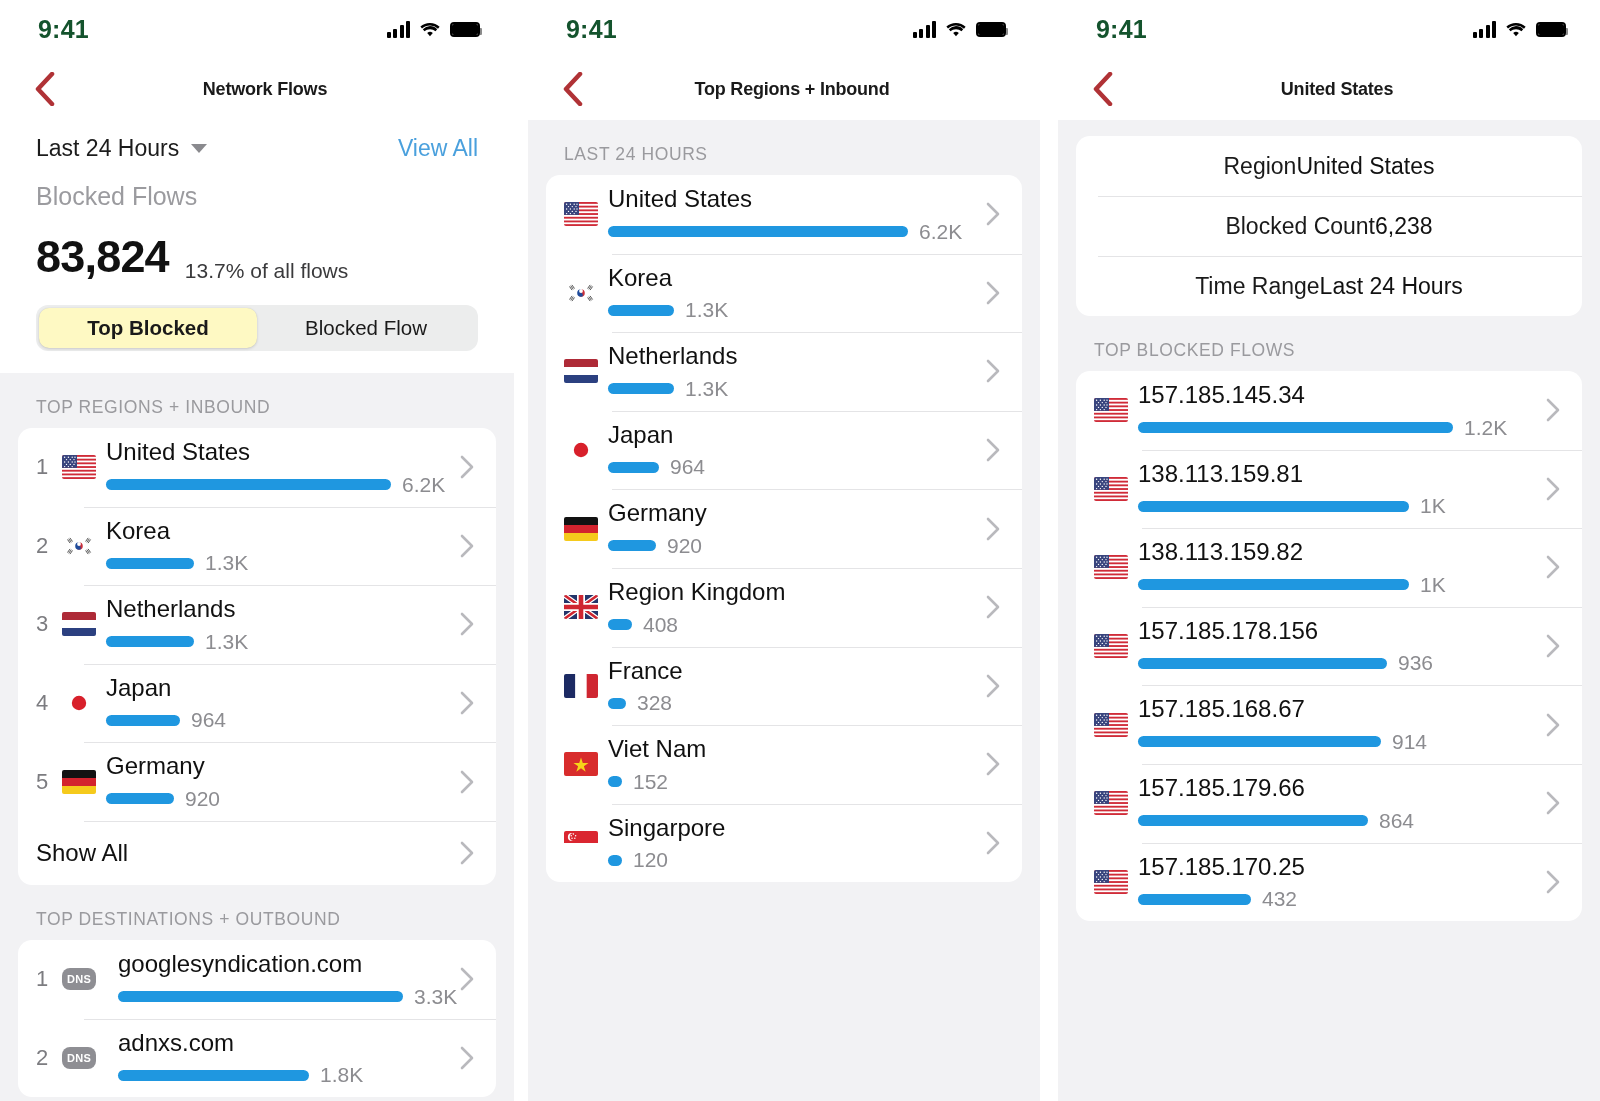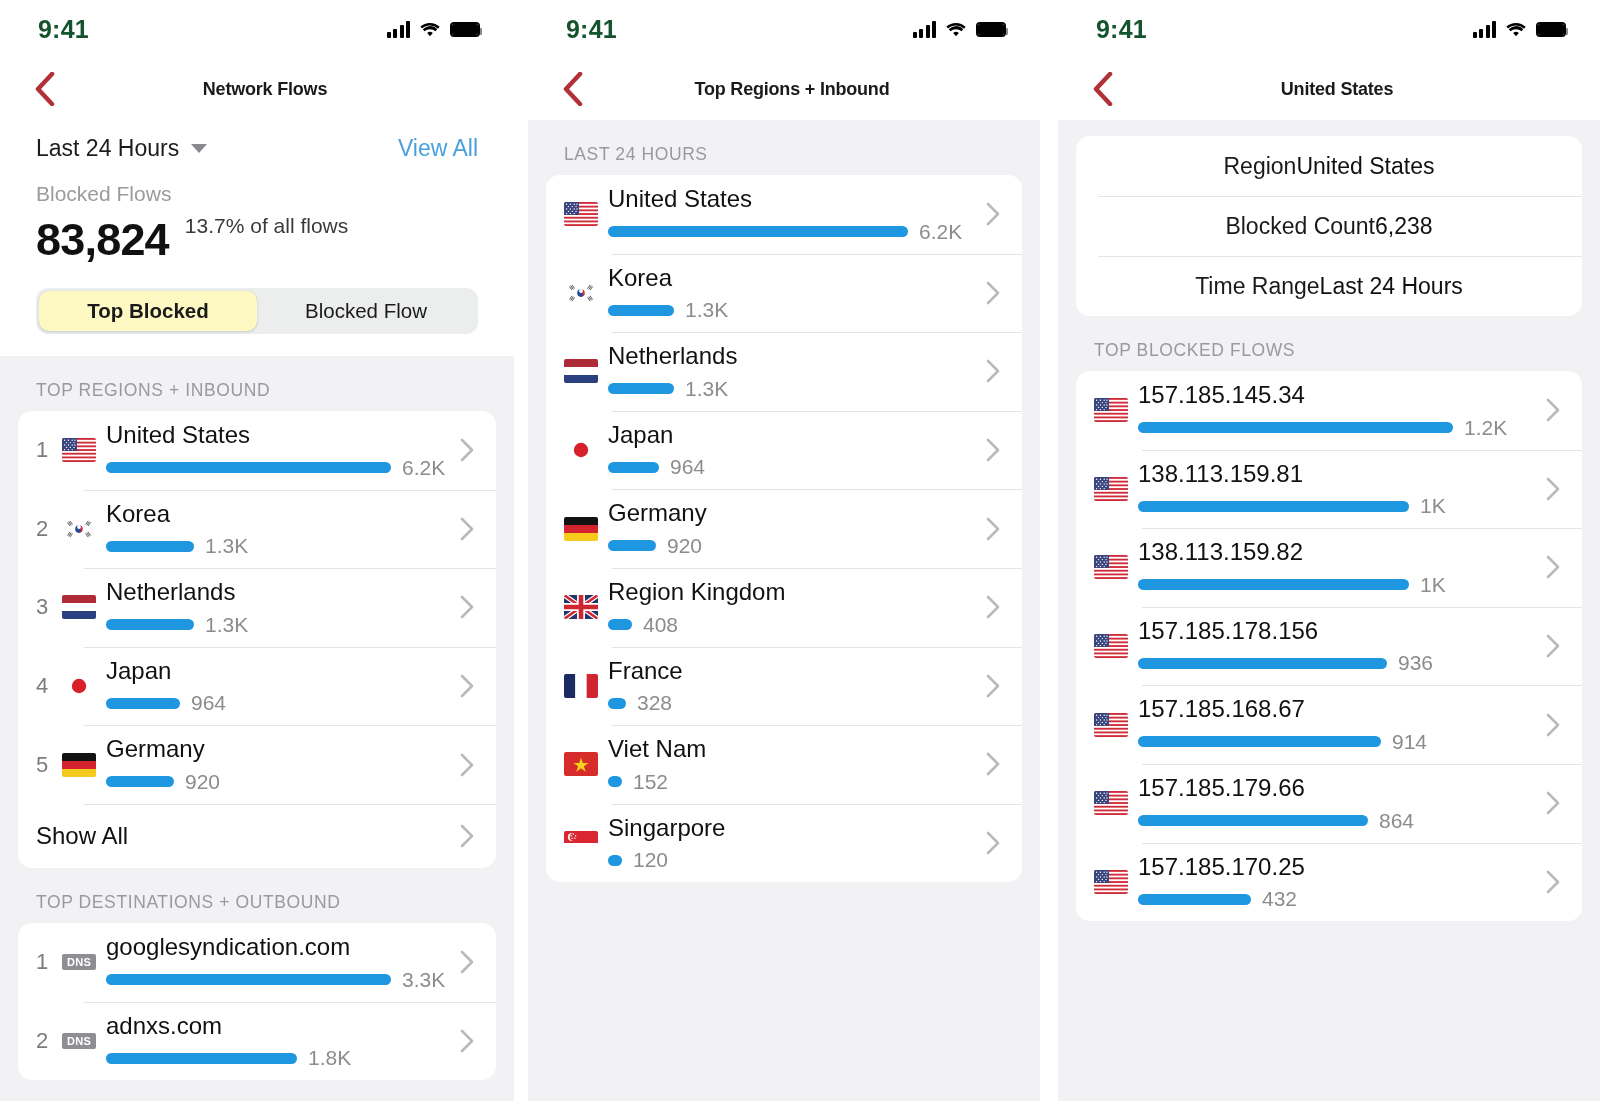--- a/index.html
+++ b/index.html
@@ -122,27 +122,27 @@
     border-left: 8px solid transparent;
     border-right: 8px solid transparent;
     border-top: 9px solid #8a8a8e;
   }
   .view-all {
     font-size: 23px;
     color: #4aa0dd;
     cursor:pointer;
   }
   .summary-sublabel {
-    font-size: 21px;
+    font-size: 25px;
     color: #9b9b9f;
     margin-top: 12px;
   }
   .summary-main {
-    display:flex; align-items: flex-start; gap: 16px;
-    margin-top: 8px;
+    display:flex; align-items: flex-end; gap: 16px;
+    margin-top: 20px;
   }
   .summary-value {
     font-size: 45px; font-weight: bold; color:#111; letter-spacing:-0.8px;
   }
   .summary-note {
     font-size: 21px; color:#3a3a3c;
   }
 
   
   .segmented {
@@ -216,29 +216,29 @@
   .flag {
     width: 34px; height: 24px;
     flex: 0 0 auto;
     border-radius: 2px;
     overflow: hidden;
     margin-right: 10px;
     position: relative;
     display:block;
   }
   .dns-badge {
-    width: 34px; height: 16px;
+    width: 34px; height: 22px;
     flex:0 0 auto;
     background:#8e8e93;
-    border-radius: 2px;
+    border-radius: 8px;
     color:#fff;
     font-size: 11px;
     font-weight: bold;
     display:flex; align-items:center; justify-content:center;
-    margin-right: 10px;
+    margin-right: 22px;
     letter-spacing: 0.3px;
   }
   .row-body {
     flex: 1 1 auto;
     min-width: 0;
     padding: 10px 0;
   }
   .row-title {
     font-size: 24px;
     color: #111;

